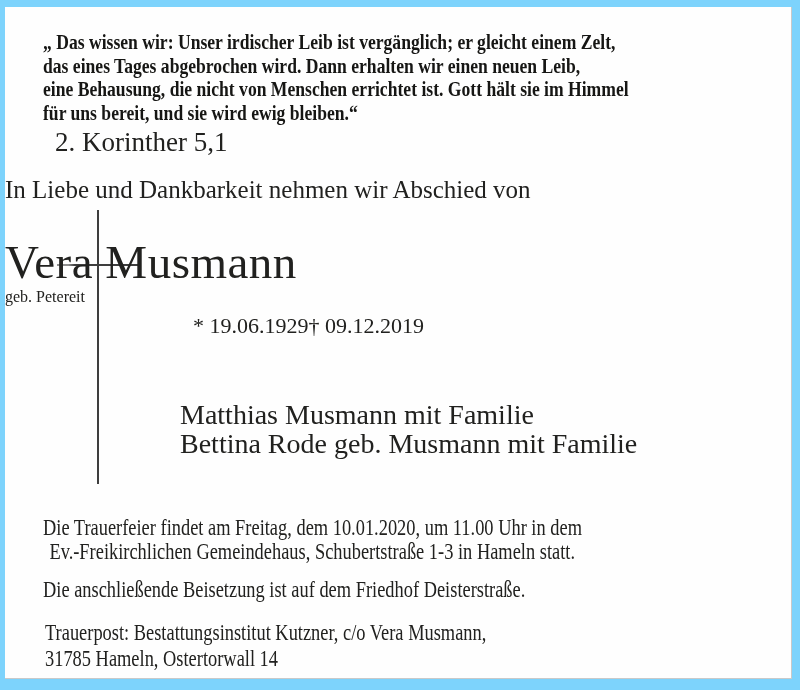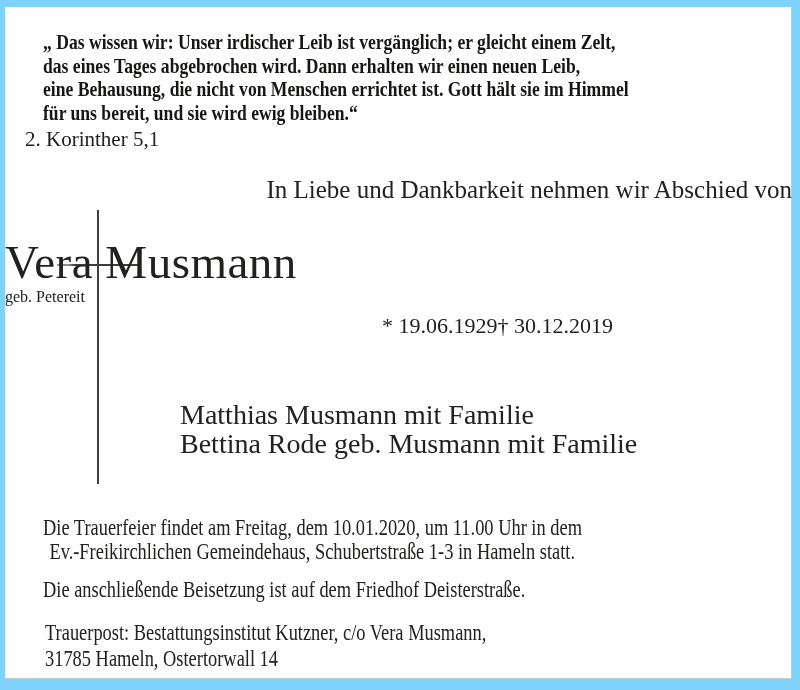--- a/index.html
+++ b/index.html
@@ -29,28 +29,28 @@
     left: 38px; top: 23px;
     font-weight: bold;
     font-size: 22px;
     line-height: 23.5px;
     color: #161614;
     transform: scaleX(0.80);
     transform-origin: left top;
     white-space: nowrap;
   }
   .quote-source {
-    left: 20px; top: 120px;
-    font-size: 21px;
+    left: 50px; top: 120px;
+    font-size: 27px;
     white-space: nowrap;
   }
   .intro {
     left: 0; top: 169px;
     width: 787px;
-    text-align: right;
+    text-align: left;
     font-size: 25px;
     white-space: nowrap;
   }
   .cross-v {
     left: 92px; top: 203px;
     width: 2px; height: 274px;
     background: #3e3e3e;
   }
   .cross-h {
     left: 52px; top: 257px;
@@ -66,21 +66,21 @@
   .maiden-name {
     left: 0; top: 281px;
     width: 787px;
     text-align: left;
     font-size: 16px;
   }
   .dates {
     left: 188px; top: 306px;
     width: 420px;
     display: flex;
-    justify-content: flex-end;
+    justify-content: flex-start;
     font-size: 22px;
   }
   .mourners {
     left: 175px; top: 394px;
     font-size: 28px;
     line-height: 28.5px;
     white-space: nowrap;
   }
   .service {
     left: 38px; top: 509px;
@@ -127,21 +127,21 @@
     <div>
       <div class="abs cross-v"></div>
       <div class="abs cross-h"></div>
     </div>
 
     <div class="abs ink deceased-name">Vera Musmann</div>
     <div class="abs ink maiden-name">geb. Petereit</div>
 
     <div class="abs ink dates">
       <span>* 19.06.1929</span>
-      <span>† 30.12.2019</span>
+      <span>† 09.12.2019</span>
     </div>
 
     <div class="abs ink mourners">
       <div>Matthias Musmann mit Familie</div>
       <div>Bettina Rode geb. Musmann mit Familie</div>
     </div>
 
     <div class="abs ink service">
       <div>Die Trauerfeier findet am Freitag, dem 10.01.2020, um 11.00 Uhr in dem</div>
       <div class="line2">Ev.-Freikirchlichen Gemeindehaus, Schubertstraße 1-3 in Hameln statt.</div>

